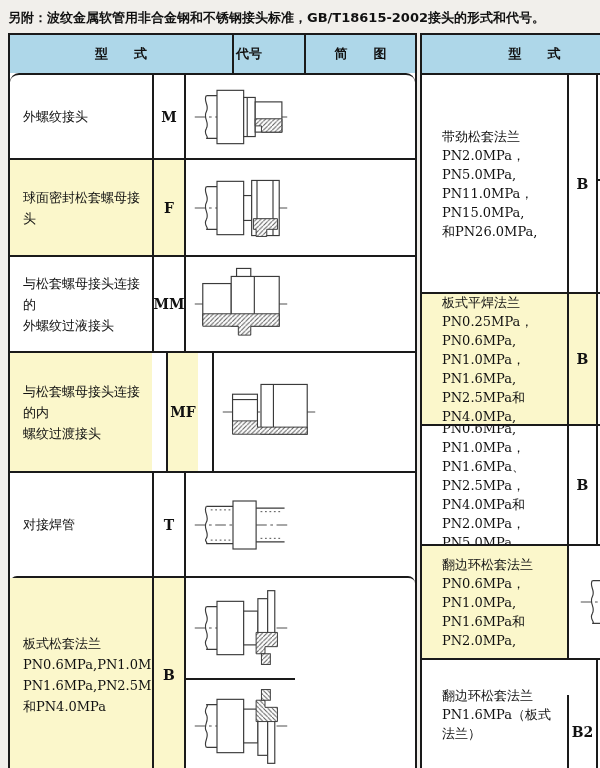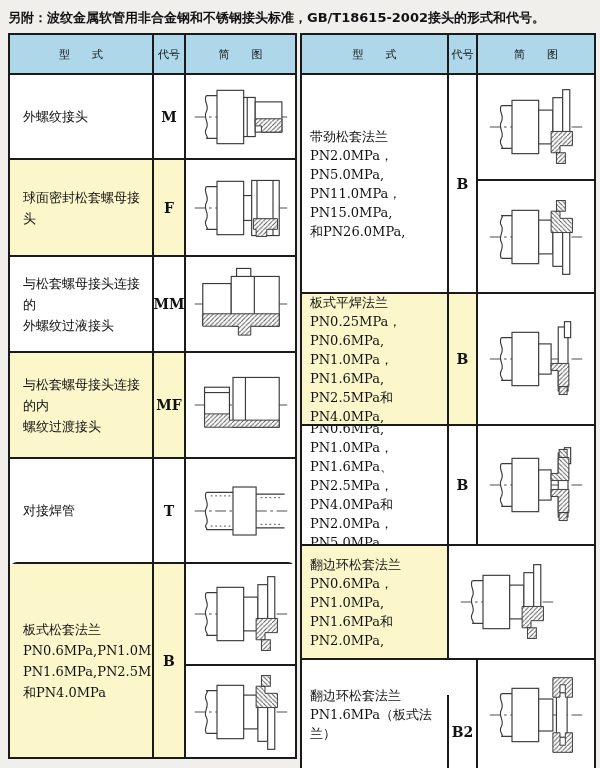--- a/index.html
+++ b/index.html
@@ -18,28 +18,28 @@
   }
   .tables{display:flex;gap:3px;margin-left:8px;align-items:flex-start;}
   .tbl{border:2px solid var(--border);background:#fff;}
   .row{display:flex;border-top:2px solid var(--border);box-sizing:border-box;}
   .row:first-child{border-top:none;}
   .cell{border-left:2px solid var(--border);box-sizing:border-box;overflow:hidden;}
   .cell:first-child{border-left:none;}
   .row.head{background:var(--head);height:38px;}
   .row.head .cell{
     display:flex;align-items:center;justify-content:center;
-    font-weight:normal;font-size:11px;
+    font-weight:bold;font-size:13px;margin-left:40px;
   }
   .cell.type{
     display:flex;align-items:center;
     font-size:13px;line-height:21px;white-space:pre-line;
   }
   .tbl-left .cell.type{padding:2px 4px 2px 13px;}
-  .tbl-right .cell.type{padding:2px 4px 2px 8px;line-height:19px;}
+  .tbl-right .cell.type{padding:2px 4px 2px 20px;line-height:19px;}
   .cell.code{
     display:flex;align-items:center;justify-content:center;
     font-weight:bold;font-size:14px;
   }
   .cell.diag{display:flex;flex-direction:column;background:#fff;padding:0;}
   .diag .sub{
     flex:1;display:flex;align-items:center;justify-content:center;
     border-top:2px solid var(--border);box-sizing:border-box;min-height:0;
   }
   .diag .sub:first-child{border-top:none;}
@@ -168,21 +168,21 @@
 
 <div class="page">
   <div class="title">另附：波纹金属软管用非合金钢和不锈钢接头标准，GB/T18615-2002接头的形式和代号。</div>
   <div class="tables">
     <div class="tbl tbl-left" id="tbl-left">
         <div class="row head">
           <div class="cell" style="width: 142px;">型　　式</div>
           <div class="cell" style="width: 32px;">代号</div>
           <div class="cell" style="width: 111px;">简　　图</div>
         </div>
-        <div class="row" style="height: 85px;">
+        <div class="row" style="height: 85px; border-radius: 9px;">
           <div class="cell type" style="width: 142px;">外螺纹接头</div>
           <div class="cell code" style="width: 32px;">M</div>
           <div class="cell diag" style="width: 111px;">
             <div class="sub">
               <svg viewBox="0 0 110 90" width="104" height="80" class="diagram">
                 <use href="#d-male-thread"></use>
               </svg>
             </div>
           </div>
         </div>
@@ -202,21 +202,21 @@
 外螺纹过液接头</div>
           <div class="cell code" style="width: 32px;">MM</div>
           <div class="cell diag" style="width: 111px;">
             <div class="sub">
               <svg viewBox="0 0 110 90" width="104" height="80" class="diagram">
                 <use href="#d-male-adapter"></use>
               </svg>
             </div>
           </div>
         </div>
-        <div class="row" style="height: 106px;">
+        <div class="row" style="height: 120px; gap: 14px;">
           <div class="cell type hl" style="width: 142px;">与松套螺母接头连接的内
 螺纹过渡接头</div>
           <div class="cell code hl" style="width: 32px;">MF</div>
           <div class="cell diag" style="width: 111px;">
             <div class="sub">
               <svg viewBox="0 0 110 90" width="104" height="80" class="diagram">
                 <use href="#d-female-adapter"></use>
               </svg>
             </div>
           </div>

